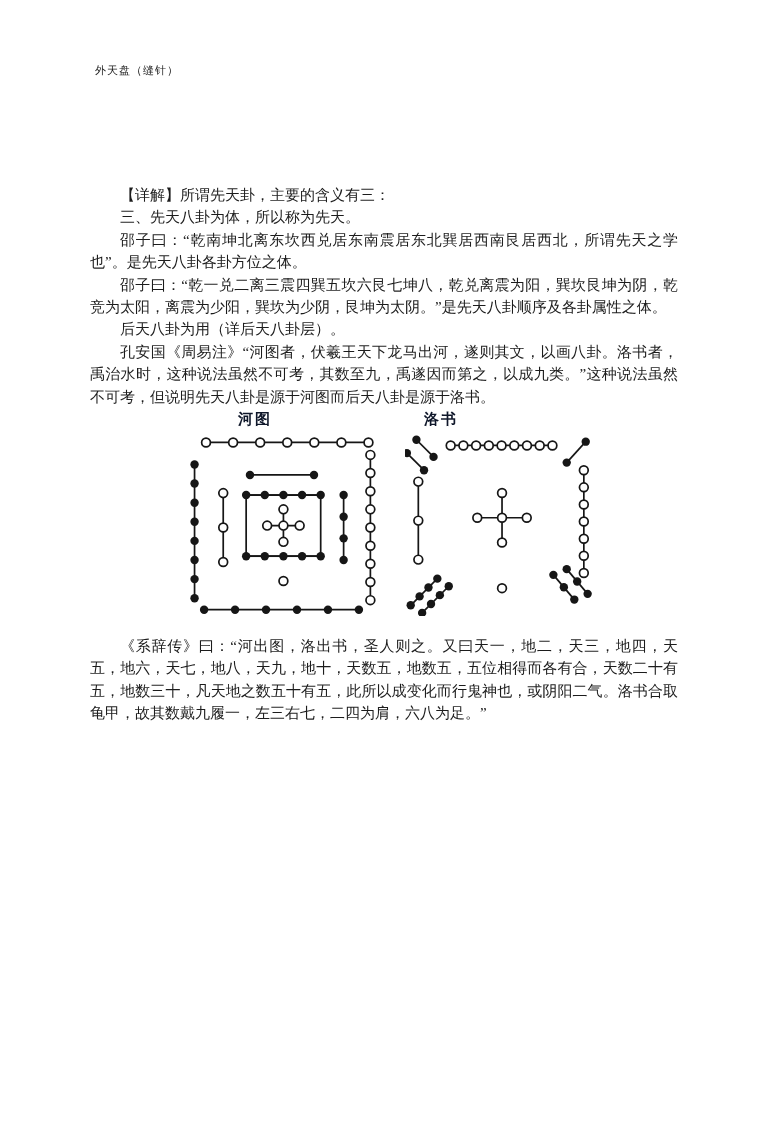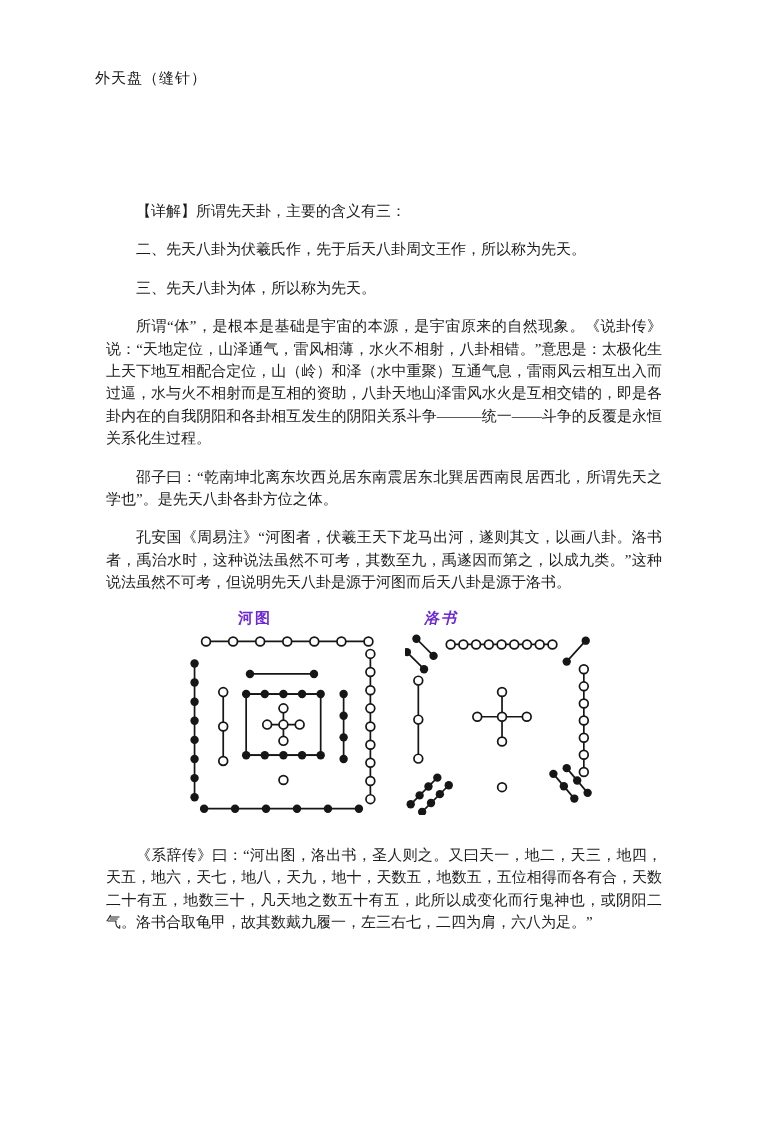--- a/index.html
+++ b/index.html
@@ -5,63 +5,63 @@
   html,body{margin:0;padding:0;background:#ffffff;}
   .page{
     position:relative;
     width:764px;height:1137px;
     background:#ffffff;
     font-family:"Liberation Serif","DejaVu Serif",serif;
     color:#1c1c1c;
     overflow:hidden;
   }
   .doc-title{
-    position:absolute;left:95px;top:68px;
-    font-size:15px;line-height:20px;letter-spacing:1px;
+    position:absolute;left:95px;top:60px;
+    font-size:11px;line-height:20px;letter-spacing:1px;
   }
   .content{
     position:absolute;left:90px;top:184px;width:588px;
     font-size:15px;line-height:22.4px;
     text-align:justify;
   }
   .content p{
-    margin:16px;padding:0;
+    margin:0;padding:0;
     text-indent:2em;
     word-break:break-all;
   }
   .figure{
     position:relative;
     width:588px;height:218px;
     margin-top:3px;margin-bottom:6px;
   }
   .fig-col{position:absolute;top:0;}
   .fig-col.hetu{left:95px;width:215px;}
   .fig-col.luoshu{left:315px;width:195px;}
   .fig-label{
     font-weight:bold;font-size:15px;line-height:16px;height:16px;
-    letter-spacing:2px;color:#6d28d9;
+    letter-spacing:2px;color:#0f172a;
   }
   .fig-col.hetu .fig-label{padding-left:53px;}
-  .fig-col.luoshu .fig-label{padding-left:19px;font-style:italic;}
+  .fig-col.luoshu .fig-label{padding-left:19px;}
   .fig-col svg{display:block;margin-top:3px;}
 </style>
 </head>
 <body>
 
 <div class="page">
 
   <div class="doc-title">外天盘（缝针）</div>
 
   <div class="content">
     <div id="text-before-figure">
         <p>【详解】所谓先天卦，主要的含义有三：</p>
-        <p>二、先天八卦为伏羲氏作，先于后天八卦周文王作，所以称为先天。</p>
         <p>三、先天八卦为体，所以称为先天。</p>
-        <p>所谓“体”，是根本是基础是宇宙的本源，是宇宙原来的自然现象。《说卦传》说：“天地定位，山泽通气，雷风相薄，水火不相射，八卦相错。”意思是：太极化生上天下地互相配合定位，山（岭）和泽（水中重聚）互通气息，雷雨风云相互出入而过逼，水与火不相射而是互相的资助，八卦天地山泽雷风水火是互相交错的，即是各卦内在的自我阴阳和各卦相互发生的阴阳关系斗争———统一——斗争的反覆是永恒关系化生过程。</p>
         <p>邵子曰：“乾南坤北离东坎西兑居东南震居东北巽居西南艮居西北，所谓先天之学也”。是先天八卦各卦方位之体。</p>
+        <p>邵子曰：“乾一兑二离三震四巽五坎六艮七坤八，乾兑离震为阳，巽坎艮坤为阴，乾竞为太阳，离震为少阳，巽坎为少阴，艮坤为太阴。”是先天八卦顺序及各卦属性之体。</p>
+        <p>后天八卦为用（详后天八卦层）。</p>
         <p>孔安国《周易注》“河图者，伏羲王天下龙马出河，遂则其文，以画八卦。洛书者，禹治水时，这种说法虽然不可考，其数至九，禹遂因而第之，以成九类。”这种说法虽然不可考，但说明先天八卦是源于河图而后天八卦是源于洛书。</p>
       </div>
 
     <div class="figure">
       <div class="fig-col hetu">
         <div class="fig-label">河图</div>
         <svg id="hetu-svg" width="215" height="196" viewBox="0 0 225 205">
             <line x1="22" y1="13" x2="192" y2="13" stroke="#161616" stroke-width="1.8"></line>
             <circle cx="22" cy="13" r="4.6" fill="#ffffff" stroke="#161616" stroke-width="1.8"></circle>
             <circle cx="50.33333333333333" cy="13" r="4.6" fill="#ffffff" stroke="#161616" stroke-width="1.8"></circle>

